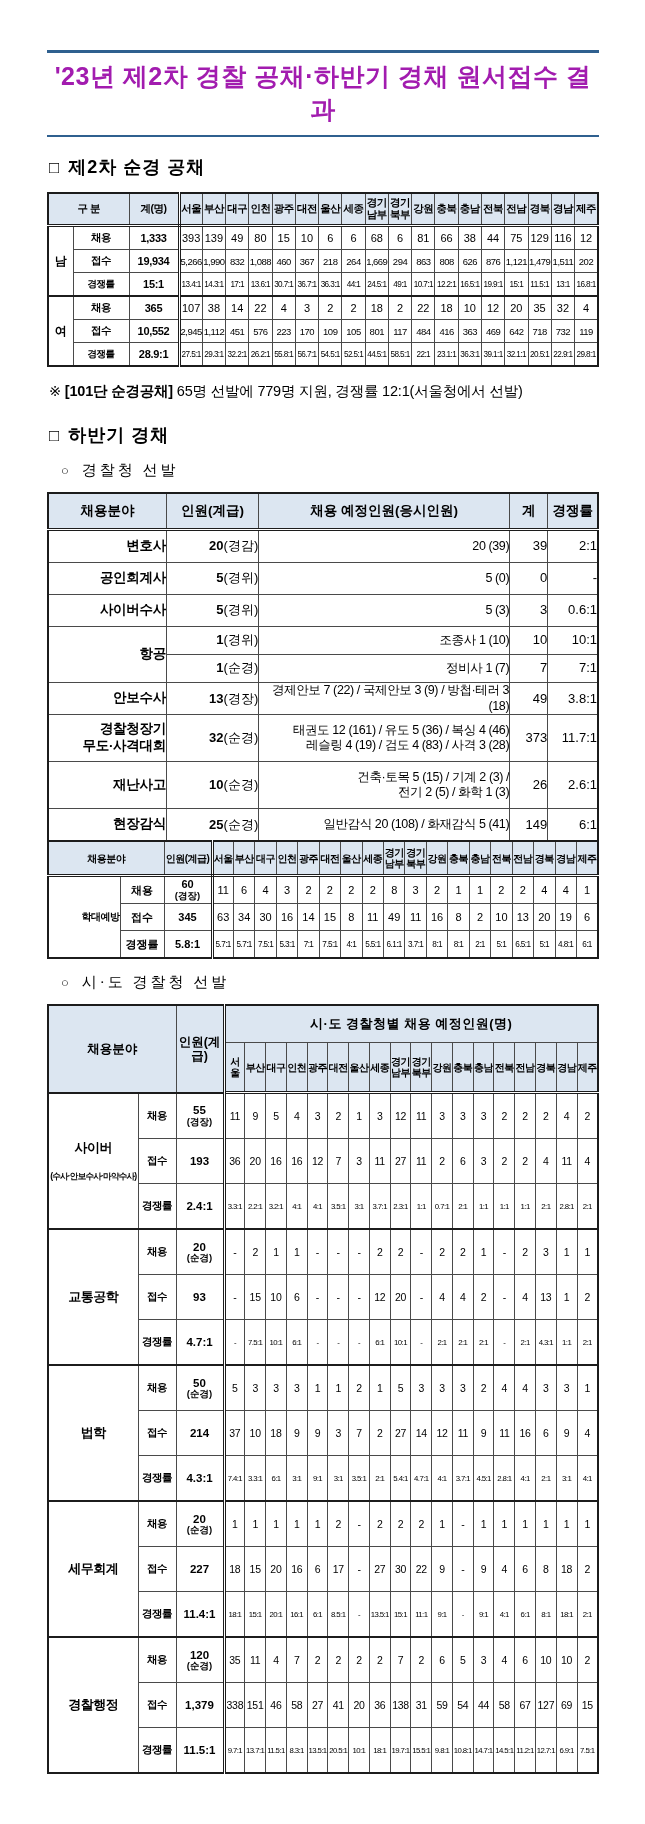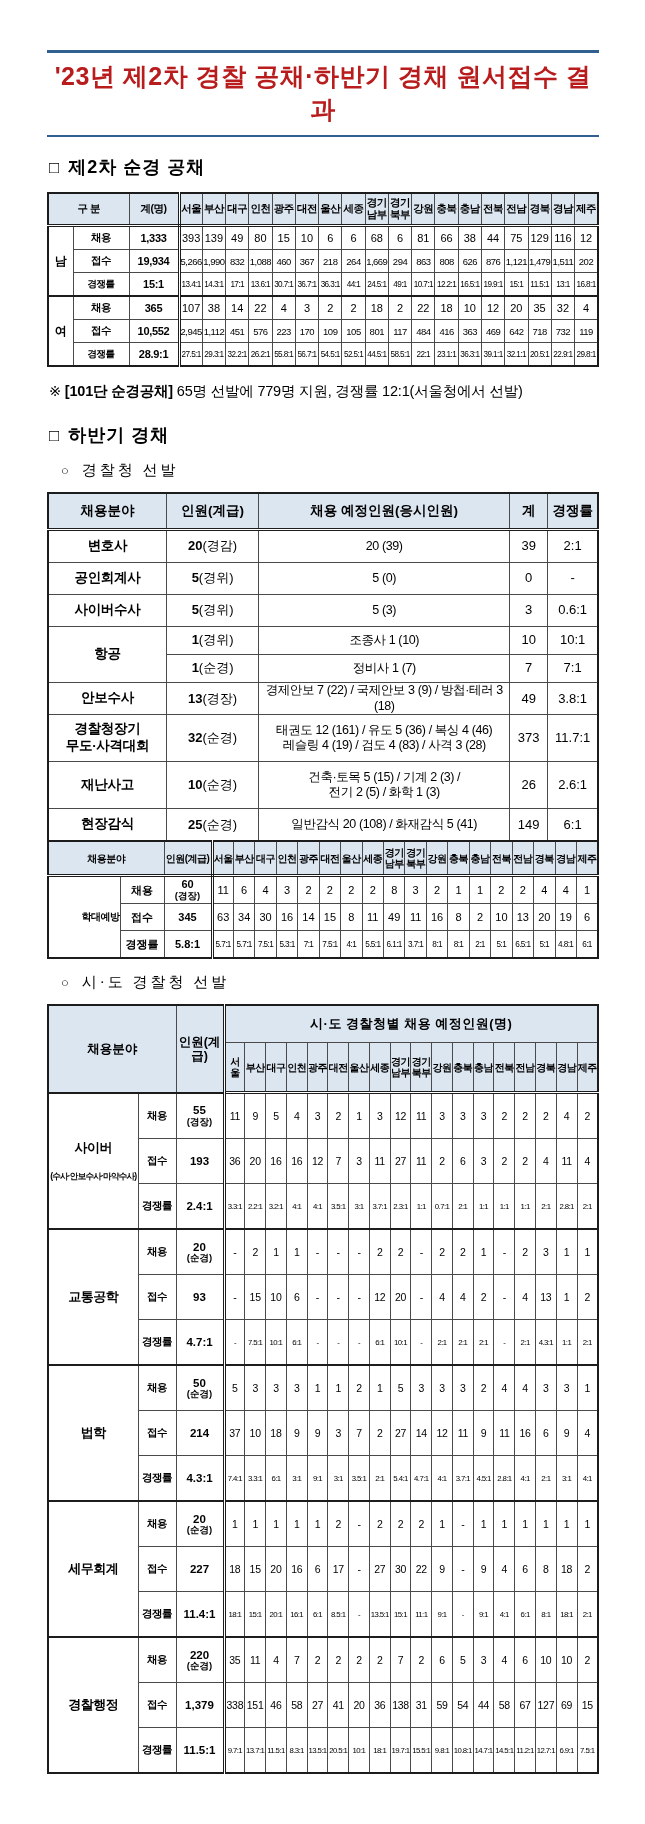--- a/index.html
+++ b/index.html
@@ -10,21 +10,21 @@
     overflow:hidden;
   }
   .page{width:552px;margin-left:47px;padding-top:50px;}
 
   
   .doc-title{
     border-top:3px solid #2f608f;
     border-bottom:2px solid #2f608f;
     text-align:center;
     font-size:25px;font-weight:800;letter-spacing:0.5px;
-    padding:7px 0 9px 0;color:#b91c1c;
+    padding:7px 0 9px 0;color:#a21caf;
   }
 
   
   .h1{font-size:18px;font-weight:800;margin:18px 0 0 2px;letter-spacing:1px;}
   .h1 .bullet{font-weight:400;margin-right:8px;font-size:17px;}
   .h2{font-family:"Liberation Serif","DejaVu Serif",serif;
       font-size:15px;margin:14px 0 0 14px;letter-spacing:3px;}
   .h2 .bullet{margin-right:10px;font-size:13px;}
 
   
@@ -51,21 +51,21 @@
   #t1 .r-label{font-size:10.5px;letter-spacing:-0.5px;}
   #t1 .total{font-size:11px;letter-spacing:-0.3px;}
   #t1 .r-apply .v{font-size:9.5px;letter-spacing:-0.5px;}
   #t1 .r-ratio .v{font-size:8.2px;letter-spacing:-0.6px;}
   #t1 .r-ratio .r-label{font-size:9.5px;}
   #t1 .g-name{font-size:12px;}
 
   
   #t2{margin-top:12px;font-size:13px;}
   #t2 th{height:34px;font-size:13.5px;}
-  #t2 td{height:31px;line-height:1.25;}
+  #t2 td{height:31px;line-height:1.25;text-align:right;}
   #t2 .field{font-weight:800;white-space:pre-line;font-size:13.5px;letter-spacing:-0.3px;}
   #t2 .cnt b{font-weight:800;}
   #t2 .detail{font-size:12.5px;letter-spacing:-0.4px;}
   #t2 tr.tall td{height:46px;}
   #t2 tr.short td{height:27px;}
 
   
   #t3{margin-top:-2px;border-top:2px solid #1c1c1c;font-size:11px;}
   #t3 th{font-size:10px;word-break:break-all;line-height:1.1;height:32px;letter-spacing:-0.5px;}
   #t3 td{height:26px;}
@@ -815,21 +815,21 @@
           <td class="v">8:1</td>
           <td class="v">18:1</td>
           <td class="v">2:1</td>
         </tr>
         <tr class="r-hire g-first">
           <td class="g-name" rowspan="3">
             <div>경찰행정</div>
           </td>
           <td class="r-label">채용</td>
           <td class="total total-col">
-            <div class="tnum">220</div>
+            <div class="tnum">120</div>
             <div class="trank">(순경)</div>
           </td>
           <td class="v">35</td>
           <td class="v">11</td>
           <td class="v">4</td>
           <td class="v">7</td>
           <td class="v">2</td>
           <td class="v">2</td>
           <td class="v">2</td>
           <td class="v">2</td>

